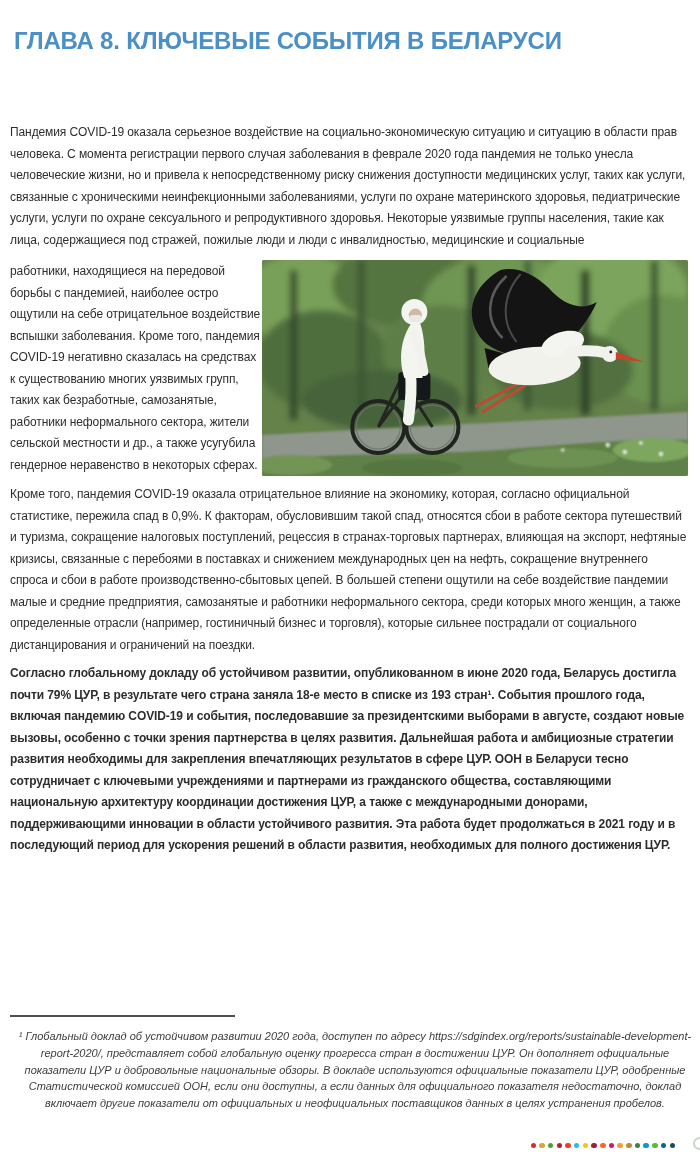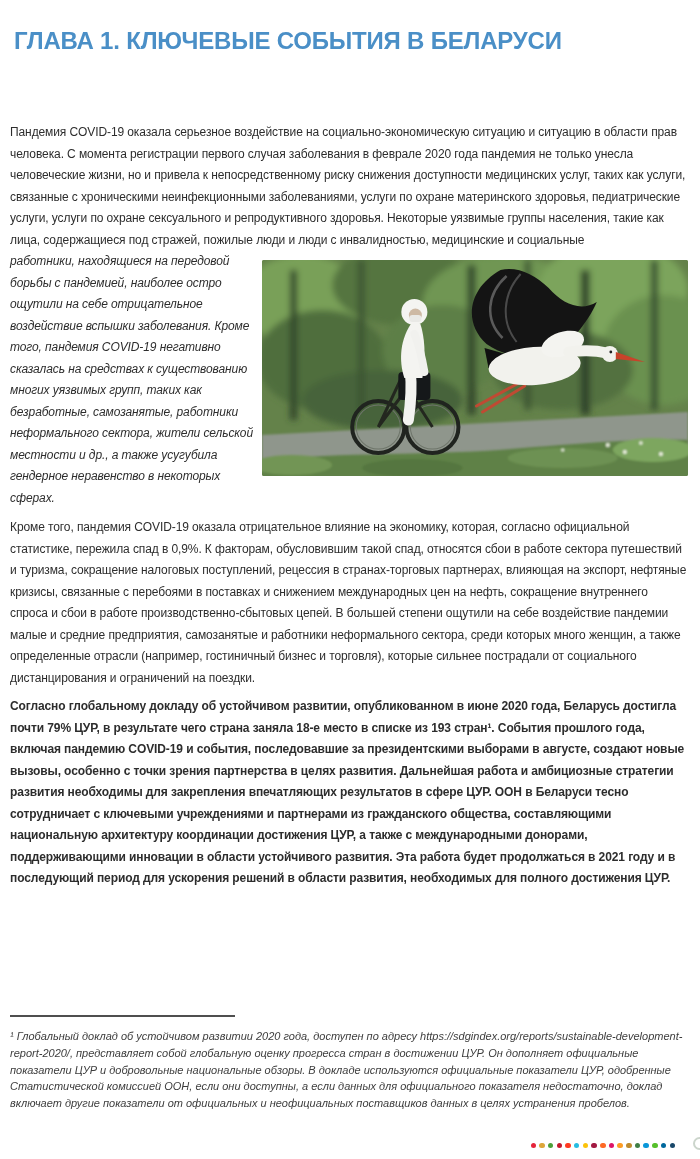--- a/index.html
+++ b/index.html
@@ -9,48 +9,48 @@
   }
   .chapter-title{
     margin:0;position:absolute;left:14px;top:27px;right:12px;
     font-size:24px;line-height:27px;font-weight:700;letter-spacing:-0.2px;color:#4a8fc7;
   }
   .body-text{
     position:absolute;left:10px;right:12px;top:122px;
     font-size:12px;line-height:21.5px;letter-spacing:-0.1px;text-align:left;
   }
   .body-text p{margin:0;}
-  .wrap-row{display:flex;align-items:flex-start;font-style:italic;}
+  .wrap-row{display:flex;align-items:flex-end;}
   .wrap-text{width:252px;}
   .photo-fig{
     width:426px;height:216px;margin:9px 0 0 0;flex:none;
     border-radius:2px;overflow:hidden;background:#64824a;
   }
   .photo-fig svg{display:block;}
   .para-2{margin-top:8px !important;}
   .para-3{margin-top:7px !important;font-weight:bold;}
-  .footnote{position:absolute;left:10px;right:0;top:1015px;}
+  .footnote{position:absolute;left:10px;right:0;top:1015px;text-align:center;}
   .footnote-rule{width:225px;height:2px;background:#4f4f4f;}
   .footnote-text{
     margin:11px 0 0 0;font-size:11px;line-height:16.8px;
     font-style:italic;color:#3d3d3d;letter-spacing:0;
   }
   .sdg-row{position:absolute;right:25px;bottom:11px;display:flex;gap:3.2px;}
   .sdg-dot{width:5.5px;height:5.5px;border-radius:50%;display:inline-block;}
   .edge-circle{
     position:absolute;right:-6px;bottom:9px;width:9px;height:9px;
     border:2px solid #ccd5cc;border-radius:50%;background:transparent;
   }
 </style>
 </head>
 <body>
 
 <div class="page">
 
-  <h1 class="chapter-title" style="color: rgb(74, 143, 199);">ГЛАВА 1. КЛЮЧЕВЫЕ СОБЫТИЯ В БЕЛАРУСИ</h1>
+  <h1 class="chapter-title" style="color: rgb(74, 143, 199);">ГЛАВА 8. КЛЮЧЕВЫЕ СОБЫТИЯ В БЕЛАРУСИ</h1>
 
   <div class="body-text">
 
     <p>Пандемия COVID-19 оказала серьезное воздействие на социально-экономическую ситуацию и ситуацию в области прав человека. С момента регистрации первого случая заболевания в феврале 2020 года пандемия не только унесла человеческие жизни, но и привела к непосредственному риску снижения доступности медицинских услуг, таких как услуги, связанные с хроническими неинфекционными заболеваниями, услуги по охране материнского здоровья, педиатрические услуги, услуги по охране сексуального и репродуктивного здоровья. Некоторые уязвимые группы населения, такие как лица, содержащиеся под стражей, пожилые люди и люди с инвалидностью, медицинские и социальные</p>
 
     <div class="wrap-row">
       <p class="wrap-text">работники, находящиеся на передовой борьбы с пандемией, наиболее остро ощутили на себе отрицательное воздействие вспышки заболевания. Кроме того, пандемия COVID-19 негативно сказалась на средствах к существованию многих уязвимых групп, таких как безработные, самозанятые, работники неформального сектора, жители сельской местности и др., а также усугубила гендерное неравенство в некоторых сферах.</p>
 
       <figure class="photo-fig" style="margin-left:0;margin-right:0;">
         <svg width="426" height="216" viewBox="0 0 425 216" preserveAspectRatio="none">

